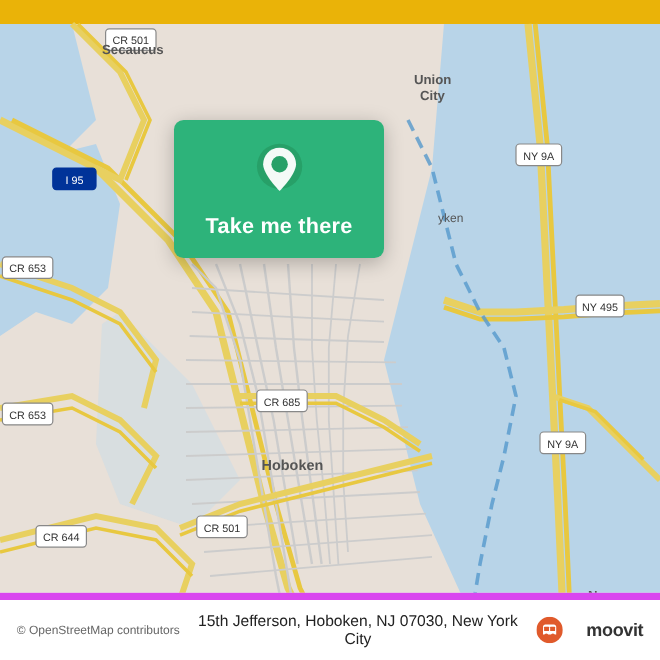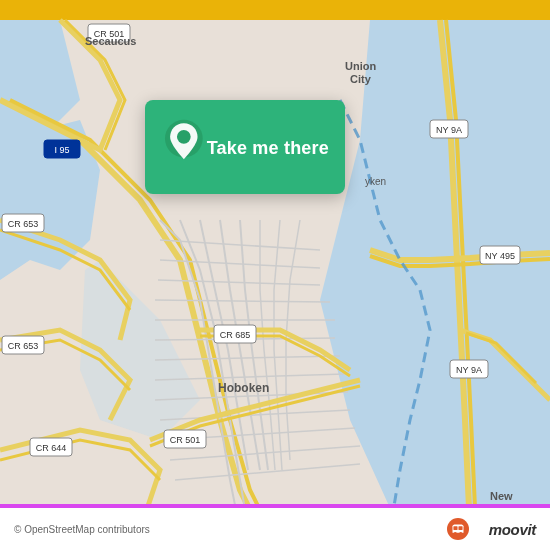--- a/index.html
+++ b/index.html
@@ -25,25 +25,25 @@
       height: 100%;
       position: absolute;
       top: 0; left: 0;
     }
 
     
     #take-me-there-card {
       position: absolute;
       top: 100px;
       left: 145px;
-      width: 200px;
+      width: 175px;
       background: #2db37a;
       border-radius: 8px;
       display: flex;
-      flex-direction: row;
+      flex-direction: column;
       align-items: center;
       padding: 18px 16px 16px 16px;
       box-shadow: 0 4px 16px rgba(0,0,0,0.25);
       cursor: pointer;
     }
 
     #location-pin-icon {
       width: 48px;
       height: 48px;
       margin-bottom: 12px;
@@ -62,21 +62,21 @@
     #bottom-bar {
       position: absolute;
       bottom: 0;
       left: 0;
       width: 100%;
       background: #fff;
       padding: 10px 14px 10px 14px;
       display: flex;
       align-items: center;
       justify-content: space-between;
-      border-top: 4px solid #d946ef;
+      border-top: 6px solid #d946ef;
       min-height: 44px;
     }
 
     #attribution {
       font-size: 10px;
       color: #666;
       flex-shrink: 0;
     }
 
     #address-text {
@@ -86,21 +86,20 @@
       flex: 1;
       text-align: center;
       padding: 0 6px;
     }
 
     #moovit-logo {
       display: flex;
       align-items: center;
       gap: 20px;
       flex-shrink: 0;
-      font-style: italic;
     }
 
     #moovit-icon {
       width: 22px;
       height: 22px;
     }
 
     #moovit-text {
       font-size: 15px;
       font-weight: 700;
@@ -225,20 +224,21 @@
 
       <path d="M24 6 C14,6 8,14 8,22 C8,32 24,48 24,48 C24,48 40,32 40,22 C40,14 34,6 24,6 Z" fill="#fff" opacity="0.95"></path>
       <circle cx="24" cy="22" r="8" fill="#27a068"></circle>
     </svg>
 
     <span id="take-me-there-label">Take me there</span>
   </div>
 
   <div id="bottom-bar">
     <span id="attribution">© OpenStreetMap contributors</span>
+    <span id="address-text">15th Jefferson, Hoboken, NJ 07030, New York City</span>
     <div id="moovit-logo">
 
       <svg id="moovit-icon" viewBox="0 0 24 24" xmlns="http://www.w3.org/2000/svg">
         <circle cx="12" cy="12" r="12" fill="#e05a2b"></circle>
         <path d="M6 9 C6,7.5 7.5,7 9,7 L15,7 C16.5,7 18,7.5 18,9 L18,16 L6,16 Z" fill="#fff"></path>
         <circle cx="9" cy="17" r="1.8" fill="#e05a2b"></circle>
         <circle cx="15" cy="17" r="1.8" fill="#e05a2b"></circle>
         <rect x="7" y="9" width="4.5" height="4" rx="0.5" fill="#e05a2b"></rect>
         <rect x="12.5" y="9" width="4.5" height="4" rx="0.5" fill="#e05a2b"></rect>
       </svg>

